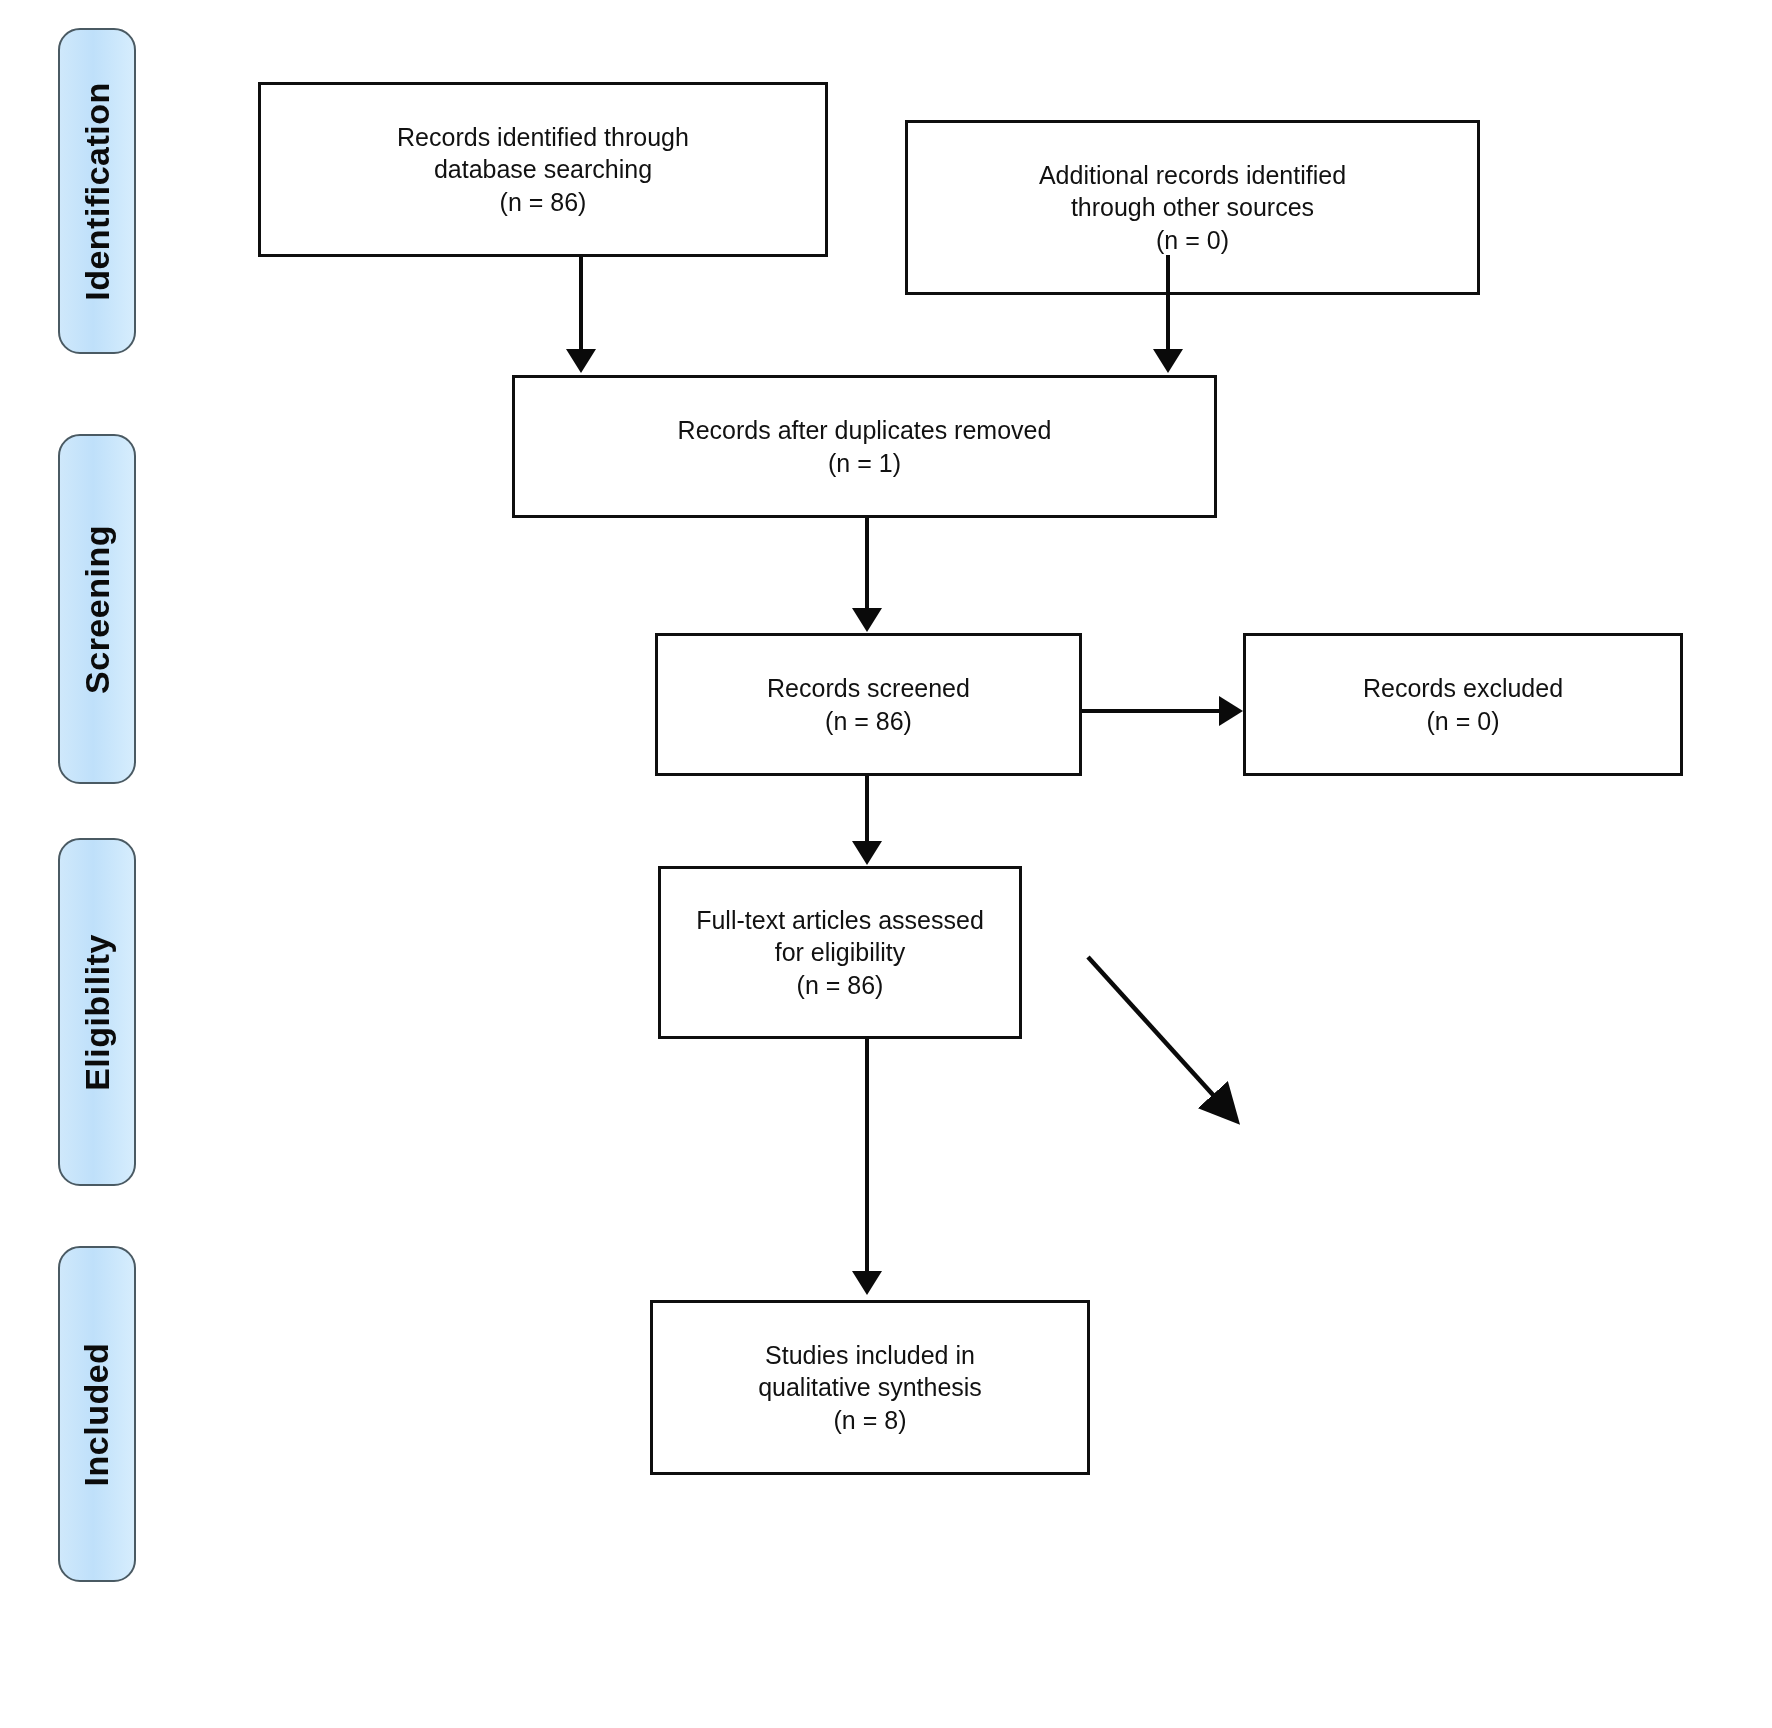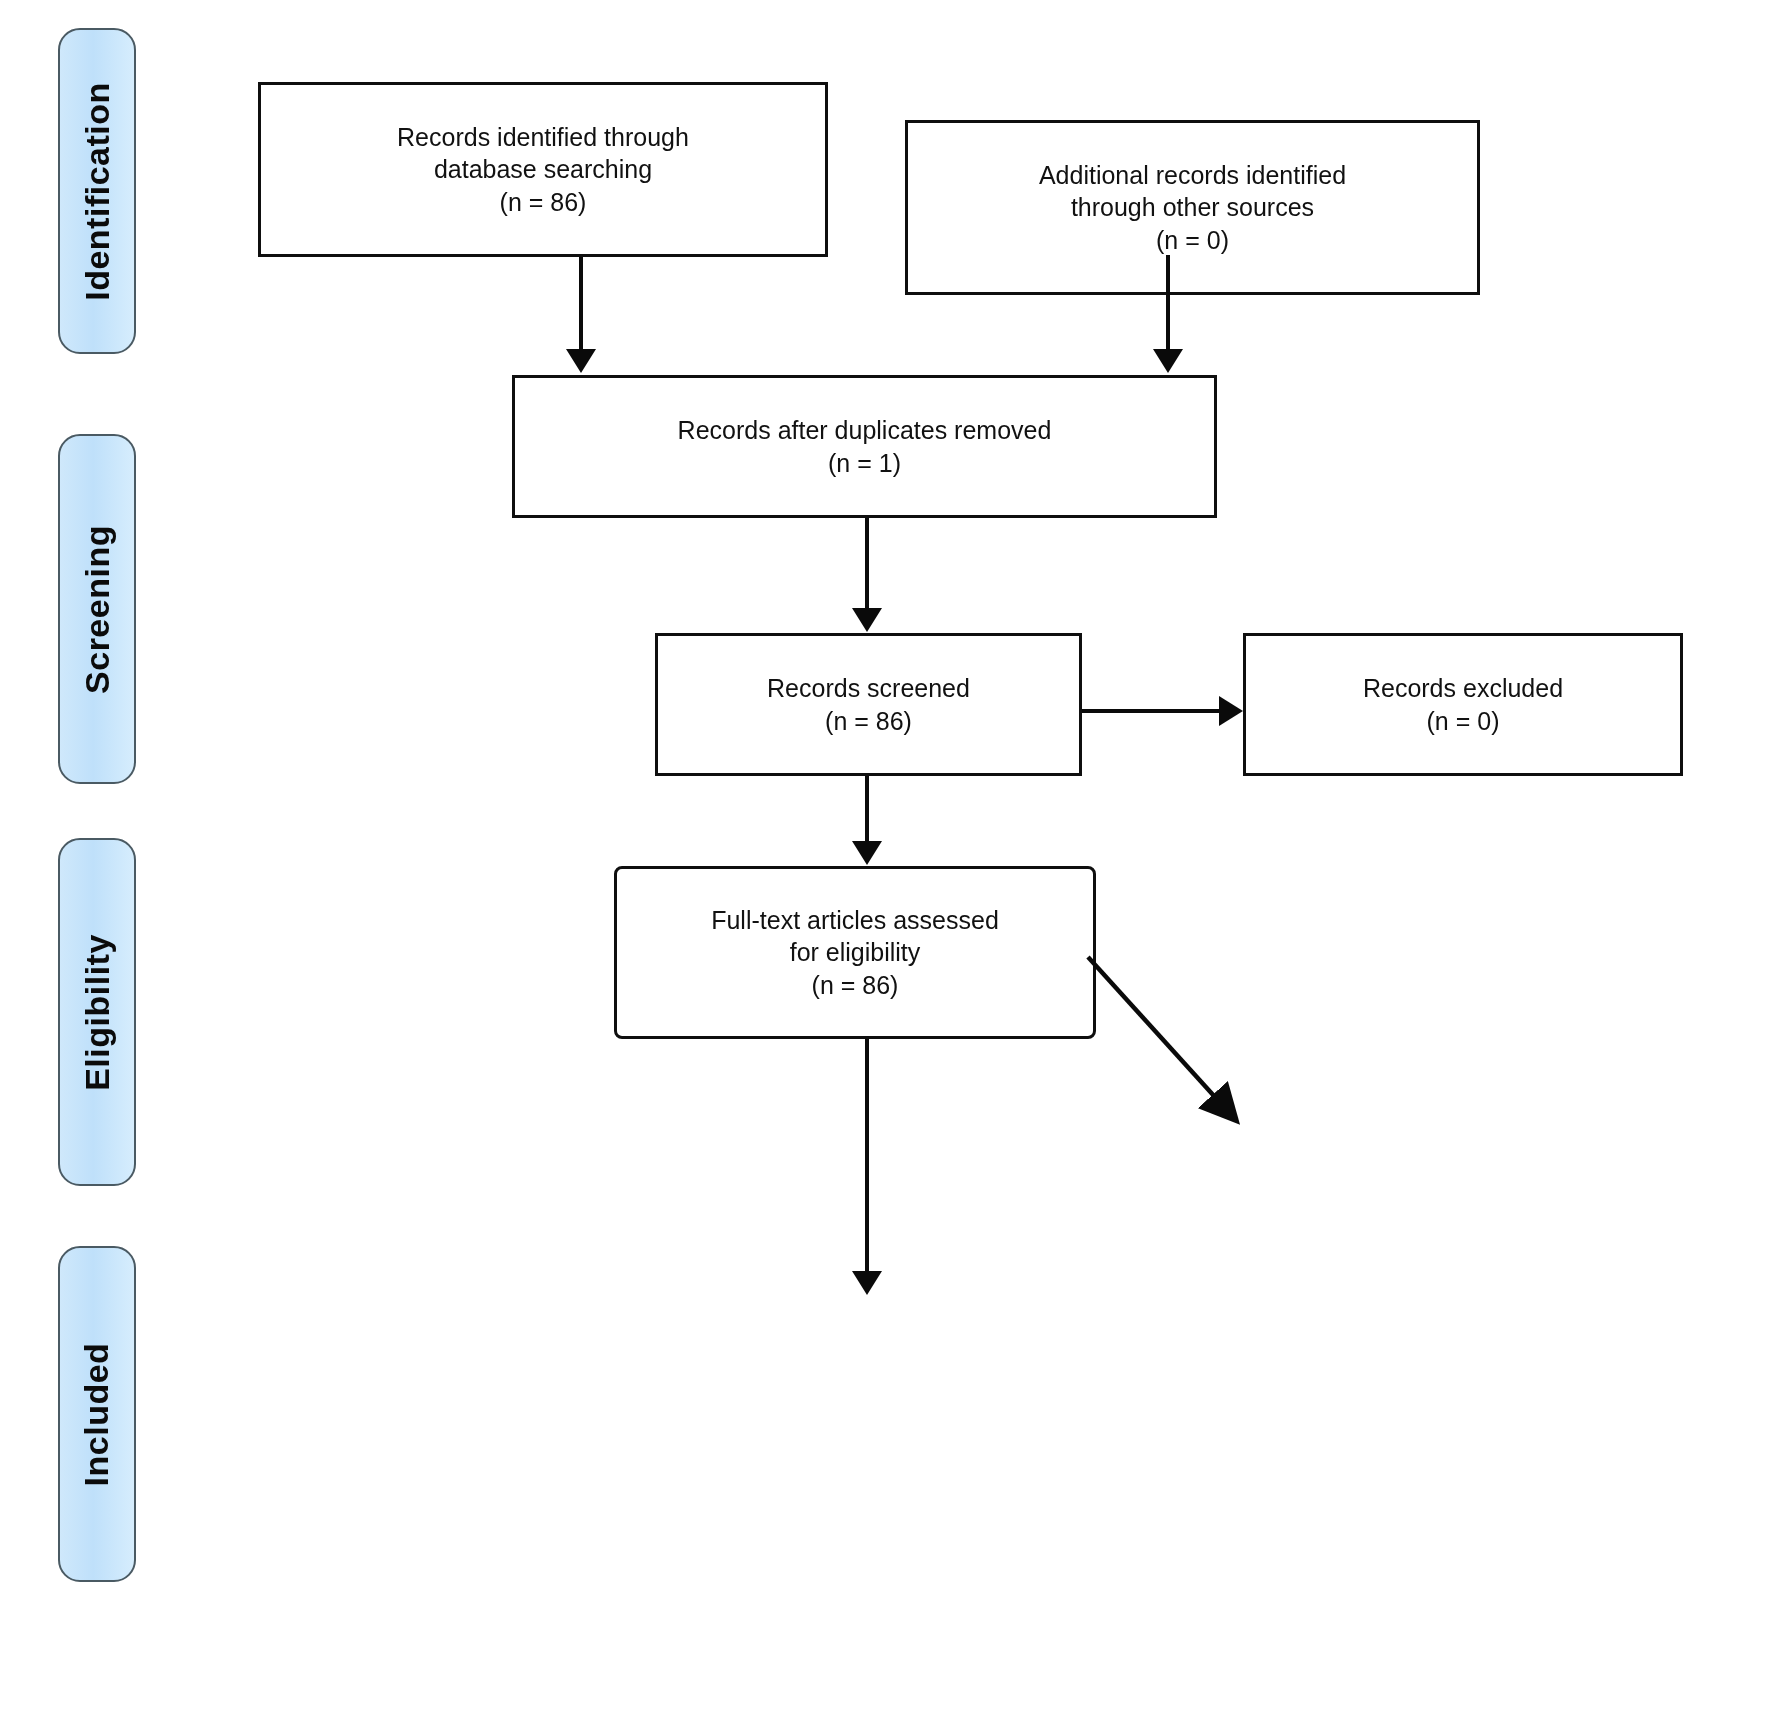--- a/index.html
+++ b/index.html
@@ -146,33 +146,38 @@
     <div class="box-text">Records excluded
 (n = 0)</div>
   </div>
 
   <div class="hline" style="left:1082px; top:709px; width:140px;"></div>
   <div class="arrow-right" style="left:1219px; top:696px;"></div>
 
   <div class="vline" style="left:865px; top:776px; height:65px;"></div>
   <div class="arrow-down" style="left:852px; top:841px;"></div>
 
-  <div class="box" style="left:614px; top:866px; width:482px; height:173px;border-radius:8px;">
+  <div class="box" style="left:658px; top:866px; width:364px; height:173px;">
     <div class="box-text">Full-text articles assessed
 for eligibility
 (n = 86)</div>
   </div>
 
 
   <svg class="diag-svg" style="left:1080px; top:950px; width:180px; height:190px;" viewBox="0 0 180 190">
     <defs>
       <marker id="diagHead" markerWidth="9" markerHeight="9" refX="7" refY="4.5" orient="auto" markerUnits="strokeWidth">
         <path d="M0,0 L9,4.5 L0,9 z" fill="#0a0a0a"></path>
       </marker>
     </defs>
     <line x1="8" y1="7" x2="154" y2="168" stroke="#0a0a0a" stroke-width="4.5" marker-end="url(#diagHead)"></line>
   </svg>
 
   <div class="vline" style="left:865px; top:1039px; height:232px;"></div>
   <div class="arrow-down" style="left:852px; top:1271px;"></div>
 
+  <div class="box" style="left:650px; top:1300px; width:440px; height:175px;">
+    <div class="box-text">Studies included in
+qualitative synthesis
+(n = 8)</div>
+  </div>
 
 </div>
 
 </body></html>

